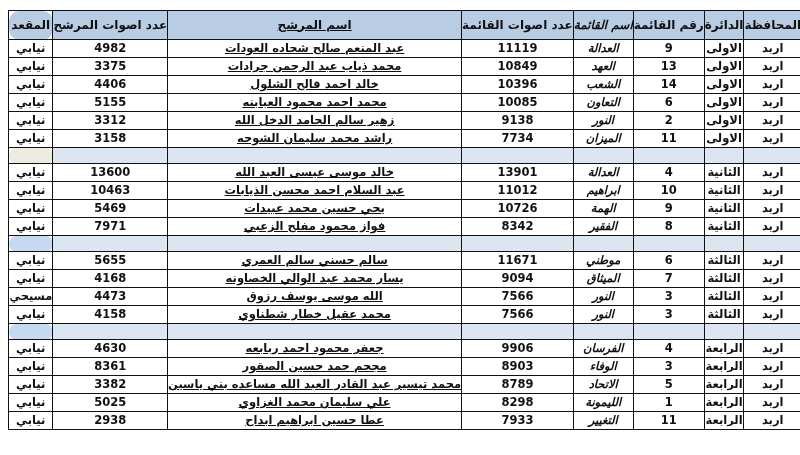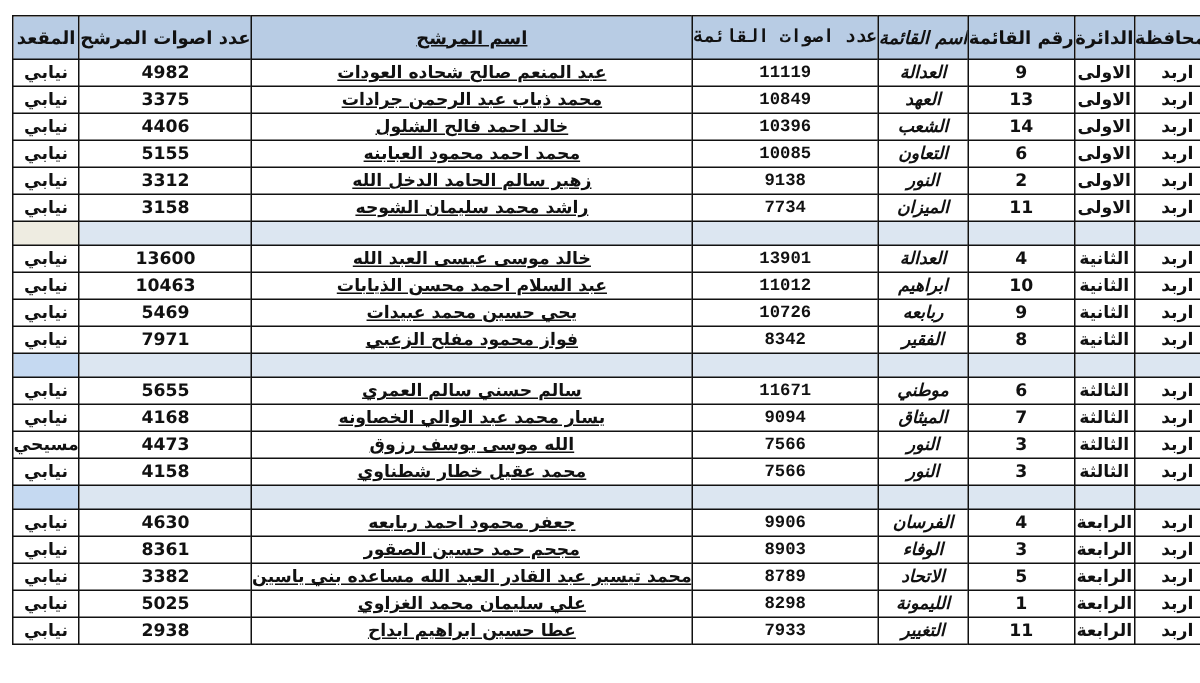--- a/index.html
+++ b/index.html
@@ -11,24 +11,24 @@
          white-space:nowrap; overflow:hidden; font-size:11.5px; font-weight:bold;
          color:#111; height:17px; line-height:17px; }
   #tbl th { background:#b8cce4; height:28px; font-size:12px; }
   #tbl tr.sep td { background:#dce6f1; height:15px; }
   #tbl tr.sep td.c-seat-sep-beige { background:#eeece1; }
   #tbl tr.sep td.c-seat-sep-blue { background:#c5d9f1; }
   .c-gov { width:56px; }
   .c-dist { width:54px; }
   .c-listno { width:62px; }
   .c-listname { width:64px;font-style:italic; }
-  .c-listvotes { width:105px;font-family:Liberation Mono, monospace; }
+  .c-listvotes { width:105px; }
   .c-cand { width:265px;text-decoration:underline; }
   .c-cvotes { width:106px; }
-  .c-seat { width:64px; }
+  .c-seat { width:64px;border-radius:11px; }
   td.c-cand { font-size:11.5px; }
 </style>
 </head>
 <body>
 
 <table id="tbl">
   <thead>
     <tr>
       <th class="c-gov">المحافظة</th>
       <th class="c-dist">الدائرة</th>
@@ -128,21 +128,21 @@
         <td class="c-listname">ابراهيم</td>
         <td class="c-listvotes">11012</td>
         <td class="c-cand">عبد السلام احمد محسن الذيابات</td>
         <td class="c-cvotes">10463</td>
         <td class="c-seat">نيابي</td>
       </tr>
       <tr>
         <td class="c-gov">اربد</td>
         <td class="c-dist">الثانية</td>
         <td class="c-listno">9</td>
-        <td class="c-listname">ربابعه</td>
+        <td class="c-listname">الهمة</td>
         <td class="c-listvotes">10726</td>
         <td class="c-cand">يحي حسين محمد عبيدات</td>
         <td class="c-cvotes">5469</td>
         <td class="c-seat">نيابي</td>
       </tr>
       <tr>
         <td class="c-gov">اربد</td>
         <td class="c-dist">الثانية</td>
         <td class="c-listno">8</td>
         <td class="c-listname">الفقير</td>

